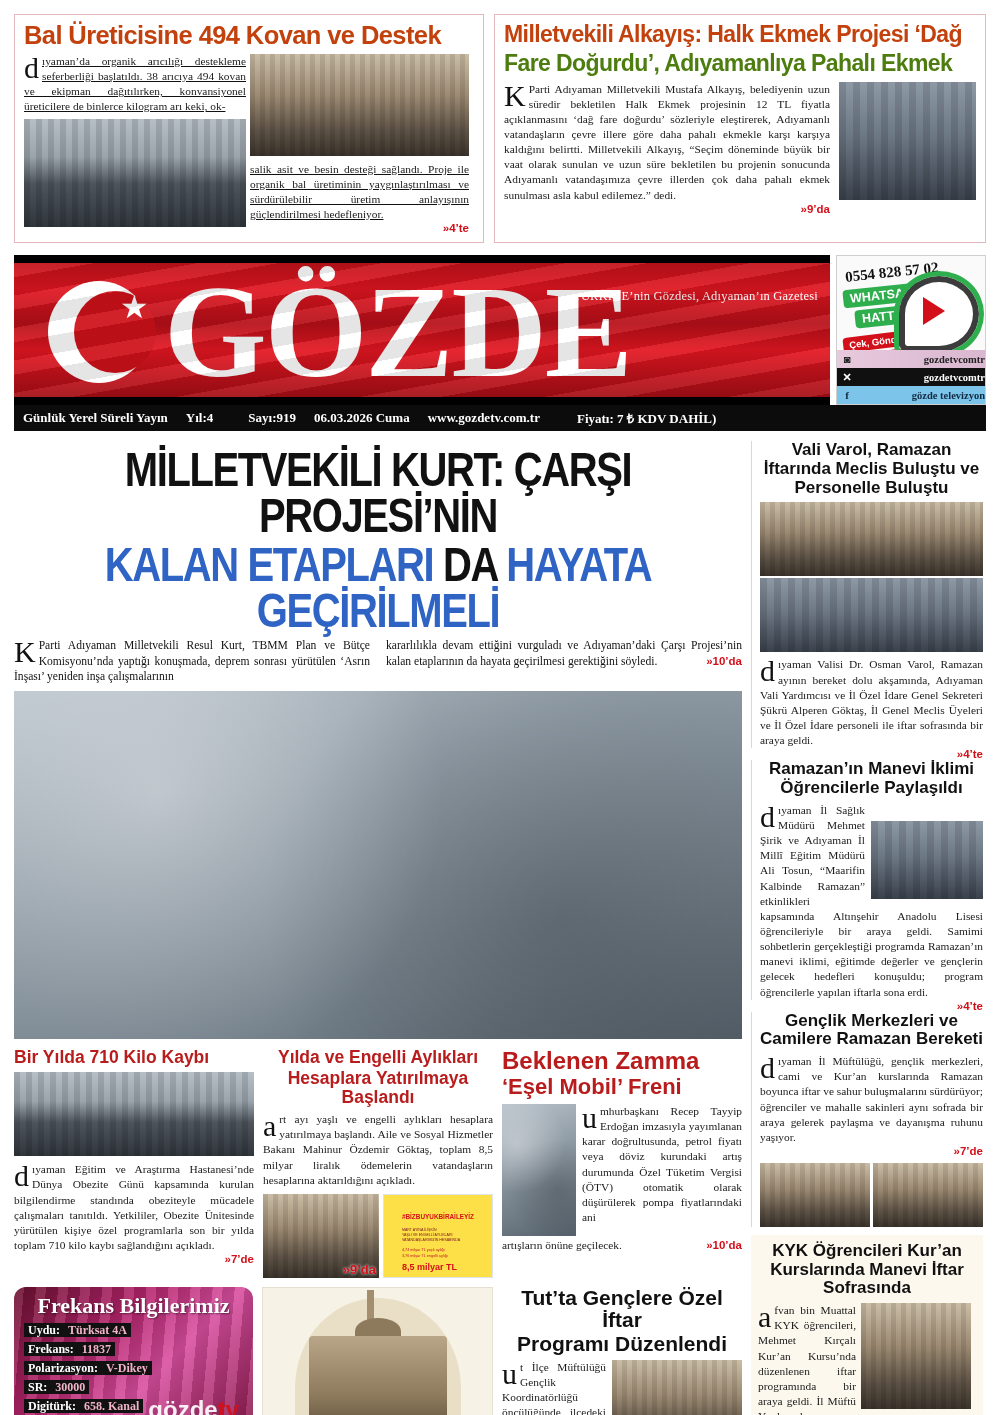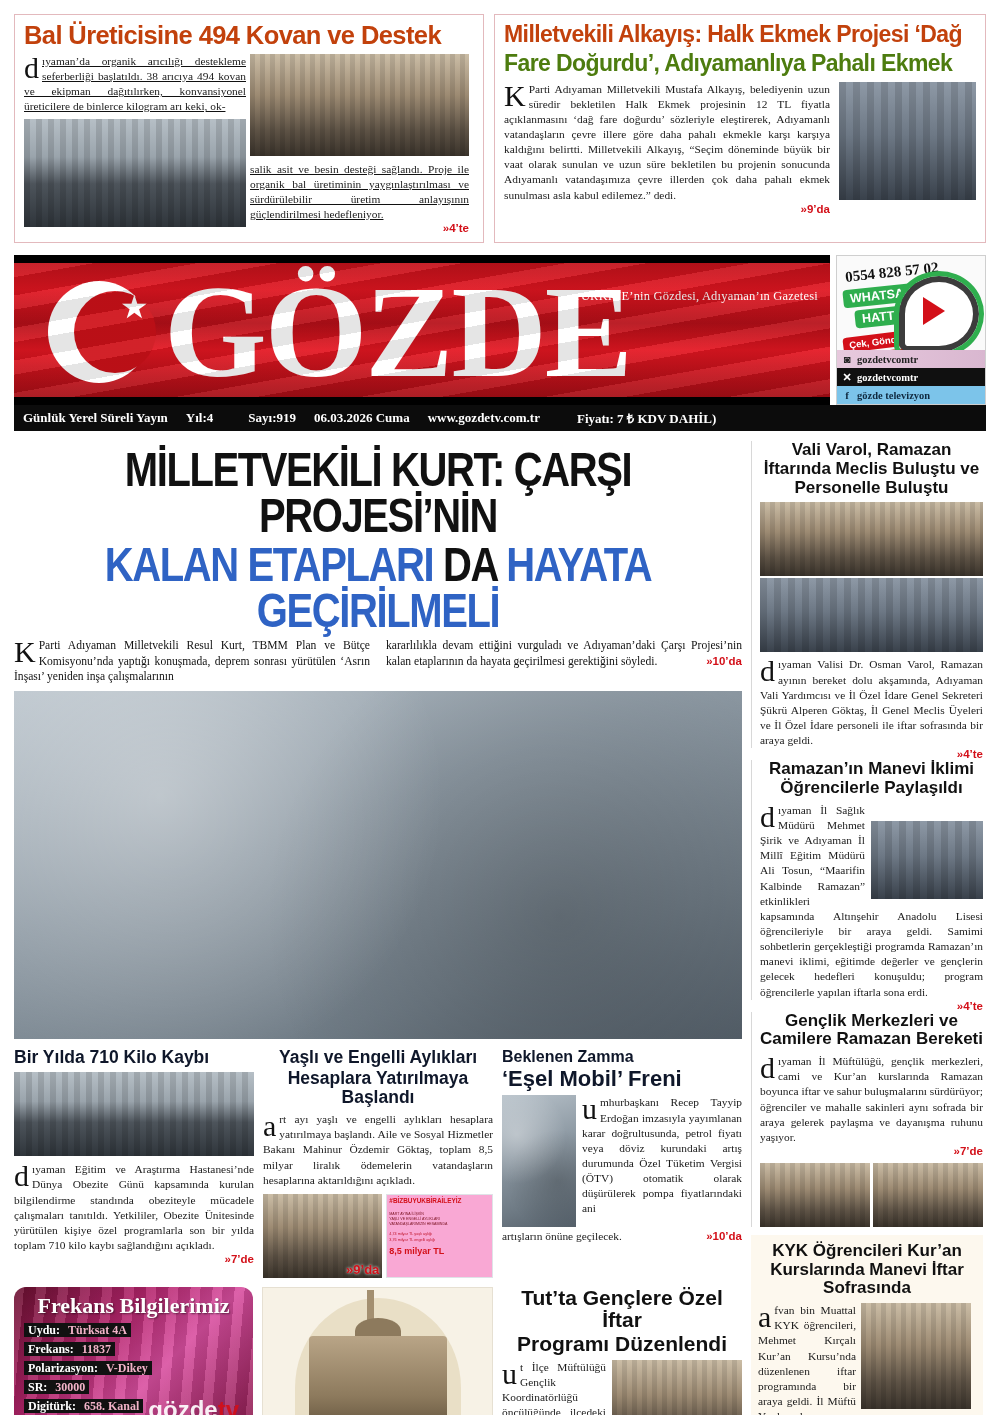--- a/index.html
+++ b/index.html
@@ -89,42 +89,42 @@
      border-radius:50% 50% 50% 12%;background:#fff;}
   .bubble::before{content:"";position:absolute;left:-11px;top:-11px;width:80px;height:76px;
      border:5px solid #2fae4e;border-radius:50% 50% 50% 14%;}
   .play{position:absolute;left:18px;top:15px;width:0;height:0;border-left:22px solid #d31019;
      border-top:14px solid transparent;border-bottom:14px solid transparent;}
   .soc{height:18px;display:flex;align-items:center;font-family:"Liberation Serif",serif;font-weight:bold;font-size:10.5px;}
   .soc .ic{width:20px;text-align:center;font-size:11px;}
   .soc.ig{background:linear-gradient(90deg,#e7c9dd,#d9b7d0);color:#222;}
   .soc.x{background:#101010;color:#fff;}
   .soc.fb{background:#7cc4ea;color:#102a40;}
-  .soc .nm{flex:1;text-align:left;}
+  .soc .nm{flex:1;text-align:right;}
 
   
   .main{display:flex;gap:9px;padding:10px 14px 0 14px;box-sizing:border-box;}
   .col-left{width:728px;}
   .col-right{width:232px;}
 
   .lead-h1{font-family:"Liberation Sans",sans-serif;font-weight:bold;color:#111;
     font-size:40px;line-height:.98;letter-spacing:-1.4px;text-align:center;
     transform:scaleY(1.18);transform-origin:top center;margin:6px 0 0 0;}
   .lead-h2{font-family:"Liberation Sans",sans-serif;font-weight:bold;
     font-size:40px;line-height:.98;letter-spacing:-1.4px;text-align:center;color:#2f63c4;
     transform:scaleY(1.18);transform-origin:top center;margin:16px 0 18px 0;}
   .lead-h2 .blk{color:#111;}
   .lead-intro{display:flex;gap:16px;margin-top:0;}
   .lead-intro .c{flex:1;font-family:"Liberation Serif",serif;font-size:11.6px;line-height:1.33;text-align:justify;}
   .hero{margin-top:7px;height:348px;}
 
   
   .subrow{display:flex;gap:9px;margin-top:9px;}
   .sub{box-sizing:border-box;}
-  .sub h3{margin:0 0 5px 0;font-family:"Liberation Sans",sans-serif;font-weight:bold;font-size:17.5px;line-height:1.08;color:#0f172a;}
+  .sub h3{margin:0 0 5px 0;font-family:"Liberation Sans",sans-serif;font-weight:bold;font-size:17.5px;line-height:1.08;color:#b91c1c;}
   .sub.s1{width:240px;}
   .sub.s2{width:230px;}
   .sub.s3{width:240px;}
 
   
   .rblock{border-left:1px solid #d8d8d8;padding-left:8px;margin-bottom:8px;}
   .rblock h3{margin:0 0 5px 0;font-family:"Liberation Sans",sans-serif;font-weight:bold;
      font-size:17px;line-height:1.1;color:#111;text-align:center;}
   .rblock.beige{background:#fdf8ee;border-left:none;padding:7px;}
 
@@ -258,45 +258,45 @@
       <div class="subrow">
 
         <div class="sub s1">
           <h3>Bir Yılda 710 Kilo Kaybı</h3>
           <div class="ph crowd" style="height:84px;"></div>
           <div class="body-txt dropcap" style="margin-top:6px;">dıyaman Eğitim ve Araştırma Hastanesi’nde Dünya Obezite Günü kapsamında kurulan bilgilendirme standında obeziteyle mücadele çalışmaları tanıtıldı. Yetkililer, Obezite Ünitesinde yürütülen kişiye özel programlarla son bir yılda toplam 710 kilo kaybı sağlandığını açıkladı.</div>
           <div class="cont">»7’de</div>
         </div>
 
         <div class="sub s2">
-          <h3 style="text-align:center;">Yaşlı ve Engelli Aylıkları</h3>
+          <h3 style="text-align:center;">Yılda ve Engelli Aylıkları</h3>
           <h3 style="text-align:center;margin-top:-3px;">Hesaplara Yatırılmaya Başlandı</h3>
           <div class="body-txt dropcap">art ayı yaşlı ve engelli aylıkları hesaplara yatırılmaya başlandı. Aile ve Sosyal Hizmetler Bakanı Mahinur Özdemir Göktaş, toplam 8,5 milyar liralık ödemelerin vatandaşların hesaplarına aktarıldığını açıkladı.</div>
           <div style="display:flex;gap:4px;margin-top:6px;">
             <div class="ph indoor" style="width:128px;height:84px;position:relative;">
               <div class="cont" style="position:absolute;right:3px;bottom:1px;z-index:3;float:none;font-size:13px;text-shadow:0 0 3px #fff;">»9’da</div>
             </div>
-            <div style="width:114px;height:84px;background:#f9a8d4;border:1px solid #dfe3e7;box-sizing:border-box;padding:2px;">
+            <div style="width:114px;height:84px;background:#fde047;border:1px solid #dfe3e7;box-sizing:border-box;padding:18px;">
               <div style="font-family:'Liberation Sans',sans-serif;font-weight:bold;font-size:6.4px;color:#d31019;">#BİZBUYUKBİRAİLEYİZ</div>
               <div style="font-family:'Liberation Sans',sans-serif;font-size:3.6px;color:#7a1220;line-height:1.35;margin-top:8px;">
                 <div>MART AYINA İLİŞKİN</div>
                 <div>YAŞLI VE ENGELLİ AYLIKLARI</div>
                 <div>VATANDAŞLARIMIZIN HESABINDA</div>
               </div>
               <div style="font-family:'Liberation Sans',sans-serif;font-size:3.8px;color:#c0152a;margin-top:6px;line-height:1.5;">
                 <div>4,74 milyar TL yaşlı aylığı</div>
                 <div>3,76 milyar TL engelli aylığı</div>
               </div>
               <div style="font-family:'Liberation Sans',sans-serif;font-weight:bold;font-size:9px;color:#d31019;margin-top:2px;">8,5 milyar TL</div>
             </div>
           </div>
         </div>
 
         <div class="sub s3">
-          <h3 style="font-size:16px;">Beklenen Zamma</h3>
+          <h3 style="font-size:24px;">Beklenen Zamma</h3>
           <h3 style="font-size:22px;margin-top:-4px;">‘Eşel Mobil’ Freni</h3>
           <div style="display:flex;gap:6px;margin-top:4px;">
             <div class="ph" style="width:74px;height:132px;flex:none;"></div>
             <div class="body-txt dropcap">umhurbaşkanı Recep Tayyip Erdoğan imzasıyla yayımlanan karar doğrultusunda, petrol fiyatı veya döviz kurundaki artış durumunda Özel Tüketim Vergisi (ÖTV) otomatik olarak düşürülerek pompa fiyatlarındaki ani</div>
           </div>
           <div class="body-txt" style="margin-top:2px;">
             <span>artışların önüne geçilecek.</span>
             <span class="cont">»10’da</span>
           </div>
         </div>

